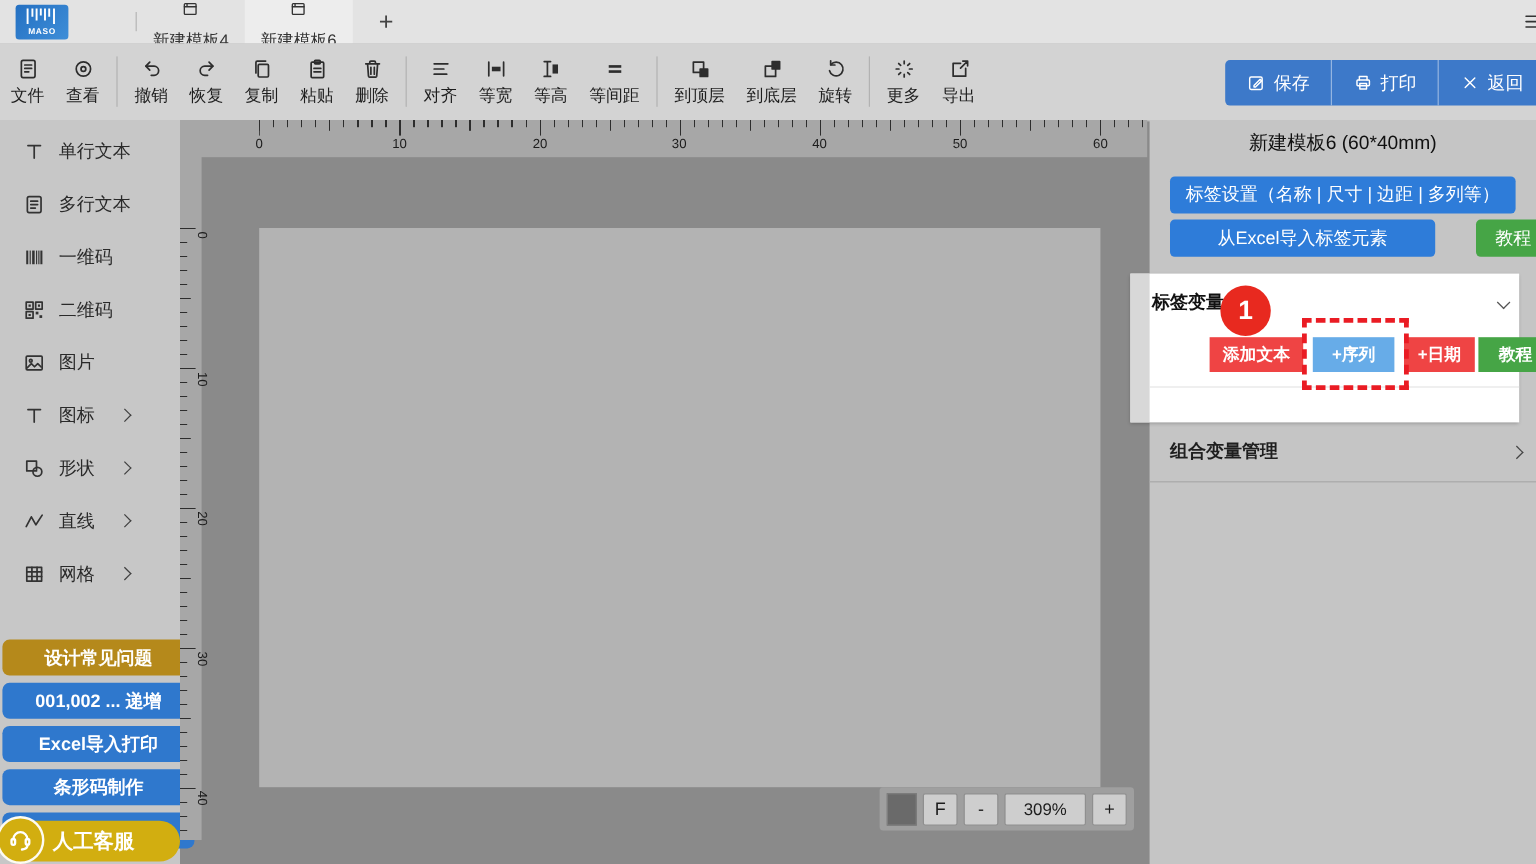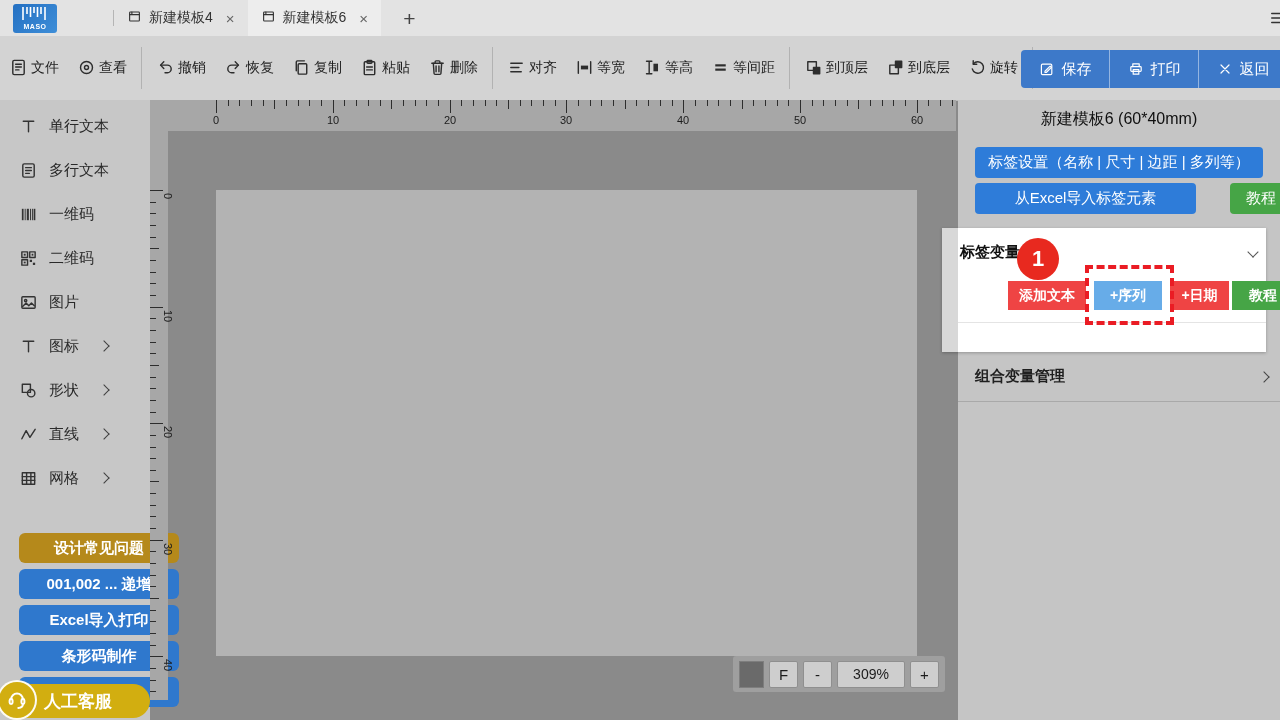--- a/index.html
+++ b/index.html
@@ -6,51 +6,51 @@
   .app{position:relative;width:1280px;height:720px;overflow:hidden;
        font-family:"Liberation Sans",sans-serif;background:#8a8a8a;-webkit-font-smoothing:antialiased;}
   
   .topbar{position:absolute;left:0;top:0;width:1280px;height:36px;background:#e3e3e3;
           border-bottom:1px solid #c6c6c6;display:flex;align-items:center;}
   .logo{margin-left:13px;width:44px;height:29px;border-radius:3px;background:linear-gradient(135deg,#2470c2,#3e8ed8);
         display:flex;flex-direction:column;align-items:center;justify-content:flex-end;overflow:hidden;}
   .logo svg{width:30px;height:16px;display:block;}
   .logo span{font-size:7px;font-weight:bold;color:#fff;letter-spacing:.5px;line-height:9px;padding-bottom:2px;}
   .tb-sep{width:1px;height:16px;background:#b5b5b5;margin-left:56px;}
-  .tab{height:36px;display:flex;align-items:center;gap:7px;padding:0 13px;font-size:14px;color:#333;cursor:default;}
+  .tab{height:36px;display:flex;align-items:center;gap:7px;padding:0 13px;font-size:14px;color:#333;cursor:default;flex-direction:column;}
   .tab.active{background:#ededed;}
   .tab .ticon16 svg{width:15px;height:15px;}
   .tab .close{font-size:15px;color:#666;margin-left:6px;line-height:1;}
   .add-tab{font-size:21px;color:#444;margin-left:22px;line-height:1;}
   .menu-btn{position:absolute;right:-7px;top:9px;width:18px;height:18px;color:#333;}
   .menu-btn svg{width:18px;height:18px;}
   
   .toolbar{position:absolute;left:0;top:36px;width:1280px;height:64px;background:#d3d3d3;
            border-bottom:1px solid #bdbdbd;display:flex;align-items:center;}
-  .tool-item{display:flex;flex-direction:row;align-items:center;justify-content:center;gap:3px;
+  .tool-item{display:flex;flex-direction:column;align-items:center;justify-content:center;gap:3px;
              padding:0 9px;color:#1e1e1e;font-size:14px;}
   .tool-item .ticon{height:20px;color:#2d2d2d;}
   .tool-item .ticon svg{width:19px;height:19px;}
   .tool-sep{width:1px;height:42px;background:#b2b2b2;margin:0 5px;}
   .action-group{position:absolute;left:1021px;top:50px;width:266px;height:38px;background:#3d79c9;
                 border-radius:4px;display:flex;color:#fff;font-size:15px;overflow:hidden;}
   .action{flex:1;display:flex;align-items:center;justify-content:center;gap:7px;}
   .action + .action{border-left:1px solid rgba(255,255,255,.45);}
   .action .ticon svg{width:16px;height:16px;display:block;}
   
   .left-panel{position:absolute;left:0;top:100px;width:150px;height:620px;background:#c7c7c7;}
   .side-tool{height:44px;display:flex;align-items:center;padding-left:19px;gap:11px;font-size:15px;color:#2a2a2a;}
   .side-tool .ticon{width:19px;height:19px;color:#333;}
   .side-tool .ticon svg{width:19px;height:19px;}
   .side-tools{padding-top:4px;}
   .chev{display:inline-block;width:7px;height:7px;border-right:1.7px solid #3f3f3f;border-bottom:1.7px solid #3f3f3f;}
   .chev.right{transform:rotate(-45deg);}
   .chev.down{transform:rotate(45deg);}
   .side-tool .chev{margin-left:10px;}
-  .promo{position:absolute;left:19px;width:160px;height:30px;border-radius:6px;display:flex;align-items:center;
+  .promo{position:absolute;left:2px;width:160px;height:30px;border-radius:6px;display:flex;align-items:center;
          justify-content:center;color:#fff;font-size:15px;font-weight:bold;}
   .promo-gold{background:#b5891b;}
   .promo-blue{background:#2f78cd;}
   .support-pill{position:absolute;left:-2px;top:584px;width:152px;height:34px;background:#d2ae10;border-radius:17px;
                 display:flex;align-items:center;color:#fff;font-size:17px;font-weight:bold;padding-left:46px;box-sizing:border-box;z-index:5;}
   .support-avatar{position:absolute;left:-3px;top:580px;width:40px;height:40px;border-radius:50%;background:#d2ae10;
                   border:2px solid rgba(255,255,255,.95);box-sizing:border-box;z-index:6;color:#fff;
                   display:flex;align-items:center;justify-content:center;}
   .support-avatar svg{width:26px;height:26px;}
   

